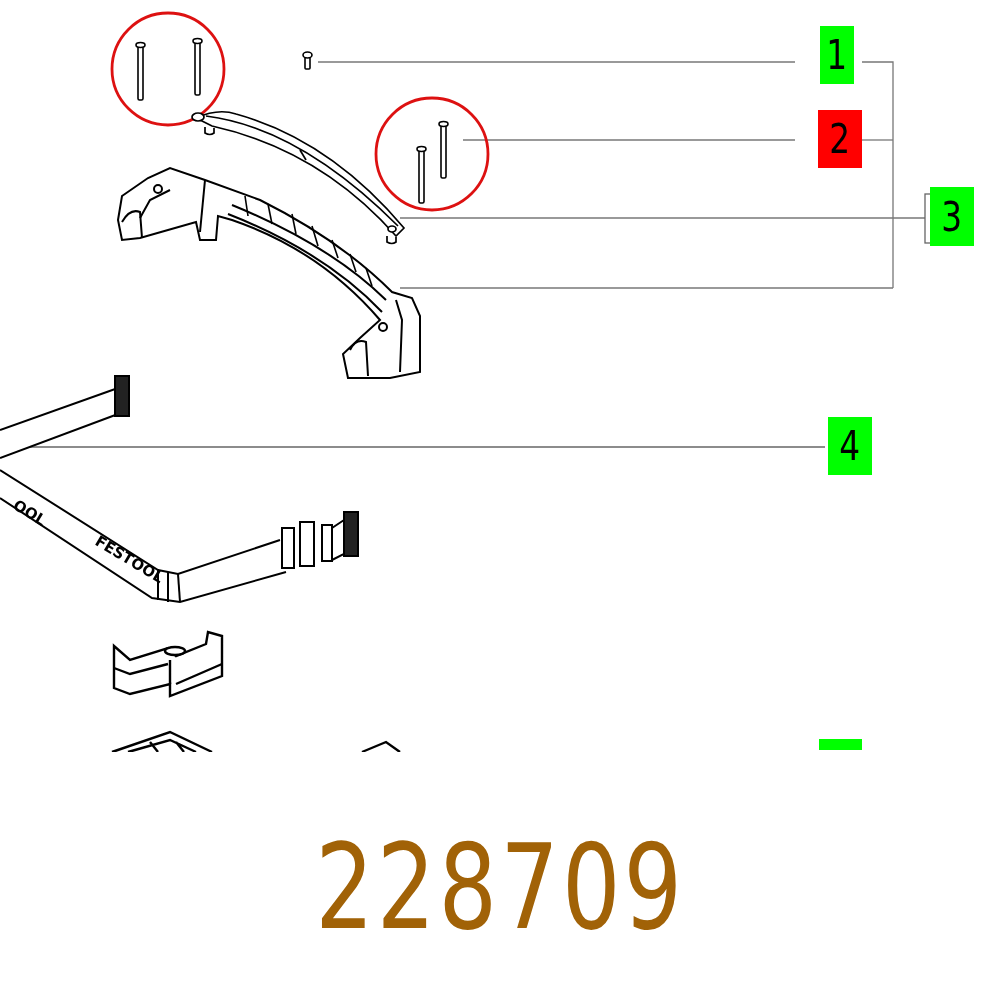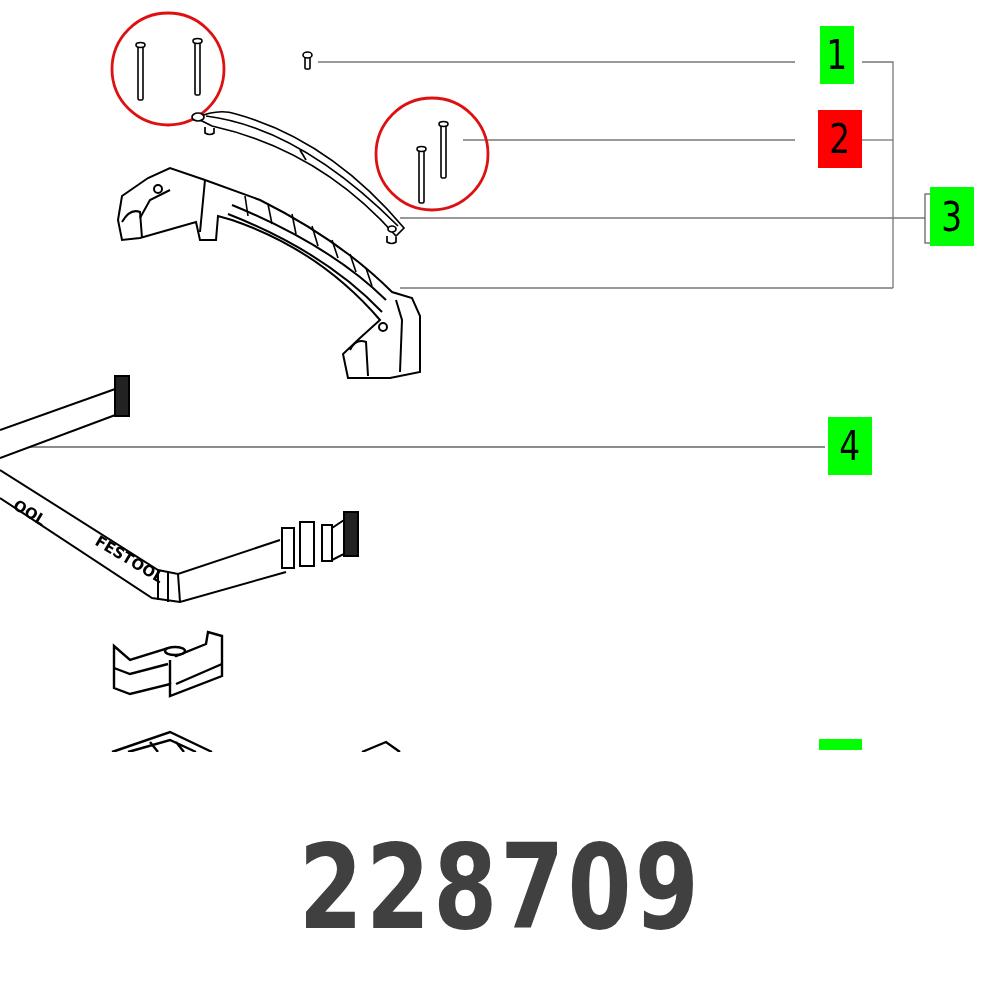--- a/index.html
+++ b/index.html
@@ -5,22 +5,22 @@
   html, body { margin: 0; padding: 0; background: #ffffff; }
   body { width: 1000px; height: 1000px; position: relative; overflow: hidden;
          font-family: "DejaVu Sans", sans-serif; }
   #drawing { position: absolute; left: 0; top: 0; width: 1000px; height: 1000px; }
   .callout { position: absolute; display: flex; align-items: center; justify-content: center;
              font-family: "DejaVu Sans", sans-serif; font-size: 40px; color: #000;
              line-height: 1; cursor: pointer; }
   .callout span { display: block; transform: scaleX(0.82); }
   .cover { position: absolute; left: 0; top: 752px; width: 1000px; height: 248px; background: #fff; }
   .part-number { position: absolute; left: 0; top: 828px; width: 1000px; text-align: center;
-                 font-family: "DejaVu Sans", sans-serif; font-weight: bold;
-                 font-size: 118px; letter-spacing: 4px; color: #404040; line-height: 1; }
+                 font-family: "DejaVu Sans", sans-serif; font-weight: normal;
+                 font-size: 118px; letter-spacing: 4px; color: #a16207; line-height: 1; }
   .part-number span { display: inline-block; transform: scaleX(0.78); }
 </style>
 </head>
 <body>
 
 <svg id="drawing" viewBox="0 0 1000 1000" xmlns="http://www.w3.org/2000/svg">
 
   <g stroke="#777" stroke-width="1.3" fill="none">
     <line x1="318" y1="62" x2="795" y2="62"></line>
     <line x1="463" y1="140" x2="795" y2="140"></line>

